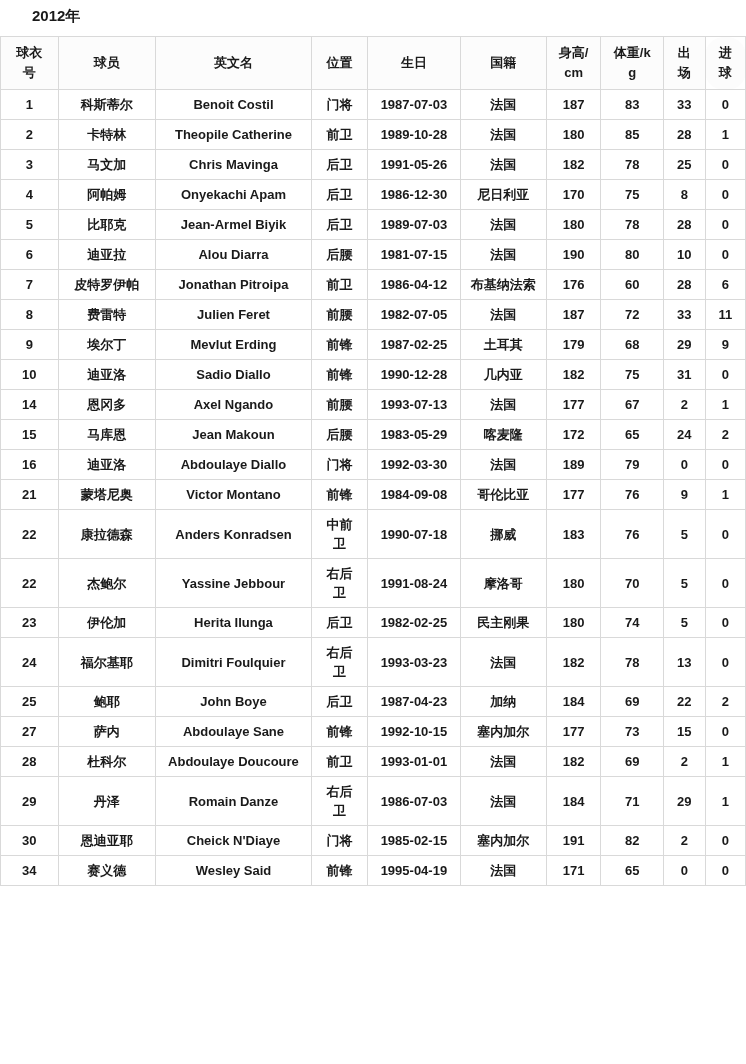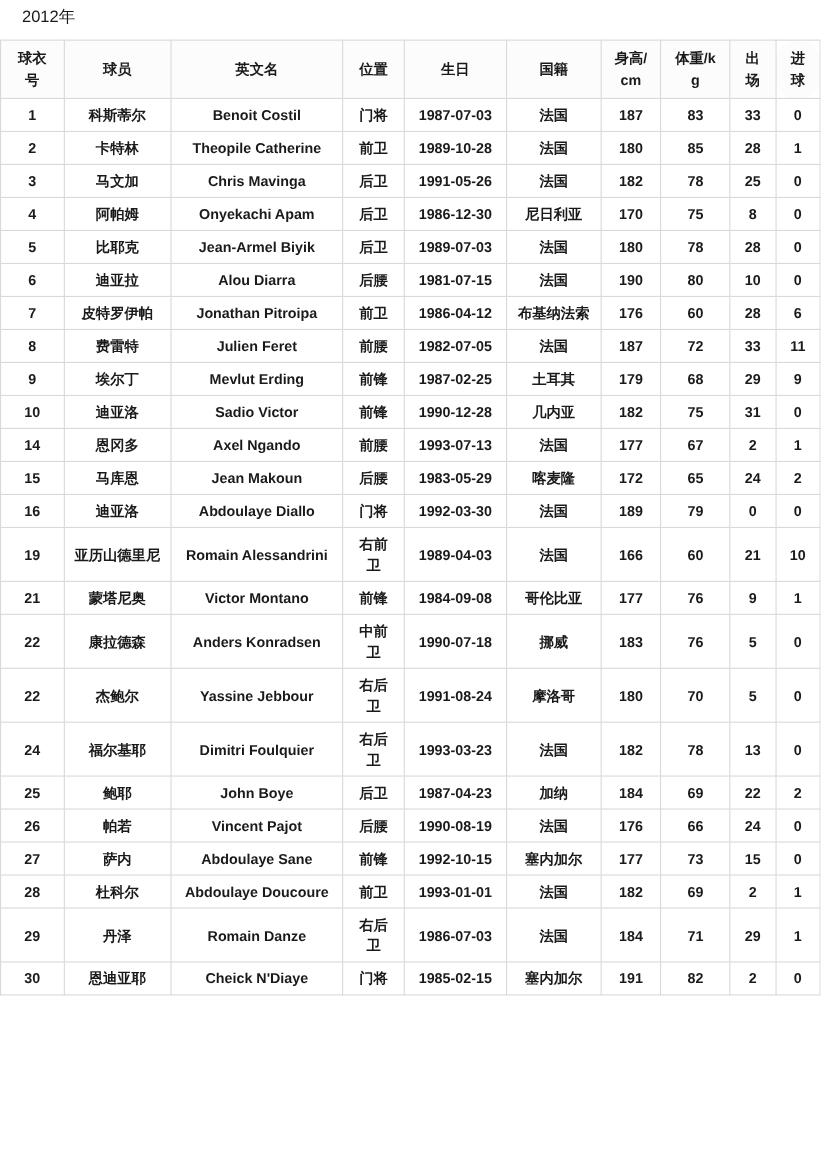--- a/index.html
+++ b/index.html
@@ -8,23 +8,23 @@
     padding: 0;
     background: #ffffff;
     font-family: "Liberation Sans", "DejaVu Sans", sans-serif;
   }
   body {
     width: 746px;
     min-height: 1064px;
   }
   .page-title {
     font-size: 15px;
-    font-weight: normal;
+    font-weight: bold;
     color: #1a1a1a;
-    padding: 7px 0 12px 20px;
+    padding: 7px 0 12px 32px;
     line-height: 17px;
   }
   table.squad-table {
     width: 746px;
     border-collapse: collapse;
     table-layout: fixed;
   }
   .squad-table th, .squad-table td {
     border: 1px solid #d9d9d9;
     text-align: center;
@@ -183,21 +183,21 @@
         <td class="c-birth">1987-02-25</td>
         <td class="c-nat">土耳其</td>
         <td class="c-height">179</td>
         <td class="c-weight">68</td>
         <td class="c-apps">29</td>
         <td class="c-goals">9</td>
       </tr>
       <tr>
         <td class="c-no">10</td>
         <td class="c-player">迪亚洛</td>
-        <td class="c-en">Sadio Victor</td>
+        <td class="c-en">Sadio Diallo</td>
         <td class="c-pos">前锋</td>
         <td class="c-birth">1990-12-28</td>
         <td class="c-nat">几内亚</td>
         <td class="c-height">182</td>
         <td class="c-weight">75</td>
         <td class="c-apps">31</td>
         <td class="c-goals">0</td>
       </tr>
       <tr>
         <td class="c-no">14</td>
@@ -229,32 +229,20 @@
         <td class="c-en">Abdoulaye Diallo</td>
         <td class="c-pos">门将</td>
         <td class="c-birth">1992-03-30</td>
         <td class="c-nat">法国</td>
         <td class="c-height">189</td>
         <td class="c-weight">79</td>
         <td class="c-apps">0</td>
         <td class="c-goals">0</td>
       </tr>
       <tr>
-        <td class="c-no">19</td>
-        <td class="c-player">亚历山德里尼</td>
-        <td class="c-en">Romain Alessandrini</td>
-        <td class="c-pos">右前卫</td>
-        <td class="c-birth">1989-04-03</td>
-        <td class="c-nat">法国</td>
-        <td class="c-height">166</td>
-        <td class="c-weight">60</td>
-        <td class="c-apps">21</td>
-        <td class="c-goals">10</td>
-      </tr>
-      <tr>
         <td class="c-no">21</td>
         <td class="c-player">蒙塔尼奥</td>
         <td class="c-en">Victor Montano</td>
         <td class="c-pos">前锋</td>
         <td class="c-birth">1984-09-08</td>
         <td class="c-nat">哥伦比亚</td>
         <td class="c-height">177</td>
         <td class="c-weight">76</td>
         <td class="c-apps">9</td>
         <td class="c-goals">1</td>
@@ -277,20 +265,32 @@
         <td class="c-en">Yassine Jebbour</td>
         <td class="c-pos">右后卫</td>
         <td class="c-birth">1991-08-24</td>
         <td class="c-nat">摩洛哥</td>
         <td class="c-height">180</td>
         <td class="c-weight">70</td>
         <td class="c-apps">5</td>
         <td class="c-goals">0</td>
       </tr>
       <tr>
+        <td class="c-no">23</td>
+        <td class="c-player">伊伦加</td>
+        <td class="c-en">Herita Ilunga</td>
+        <td class="c-pos">后卫</td>
+        <td class="c-birth">1982-02-25</td>
+        <td class="c-nat">民主刚果</td>
+        <td class="c-height">180</td>
+        <td class="c-weight">74</td>
+        <td class="c-apps">5</td>
+        <td class="c-goals">0</td>
+      </tr>
+      <tr>
         <td class="c-no">24</td>
         <td class="c-player">福尔基耶</td>
         <td class="c-en">Dimitri Foulquier</td>
         <td class="c-pos">右后卫</td>
         <td class="c-birth">1993-03-23</td>
         <td class="c-nat">法国</td>
         <td class="c-height">182</td>
         <td class="c-weight">78</td>
         <td class="c-apps">13</td>
         <td class="c-goals">0</td>
@@ -299,32 +299,20 @@
         <td class="c-no">25</td>
         <td class="c-player">鲍耶</td>
         <td class="c-en">John Boye</td>
         <td class="c-pos">后卫</td>
         <td class="c-birth">1987-04-23</td>
         <td class="c-nat">加纳</td>
         <td class="c-height">184</td>
         <td class="c-weight">69</td>
         <td class="c-apps">22</td>
         <td class="c-goals">2</td>
-      </tr>
-      <tr>
-        <td class="c-no">26</td>
-        <td class="c-player">帕若</td>
-        <td class="c-en">Vincent Pajot</td>
-        <td class="c-pos">后腰</td>
-        <td class="c-birth">1990-08-19</td>
-        <td class="c-nat">法国</td>
-        <td class="c-height">176</td>
-        <td class="c-weight">66</td>
-        <td class="c-apps">24</td>
-        <td class="c-goals">0</td>
       </tr>
       <tr>
         <td class="c-no">27</td>
         <td class="c-player">萨内</td>
         <td class="c-en">Abdoulaye Sane</td>
         <td class="c-pos">前锋</td>
         <td class="c-birth">1992-10-15</td>
         <td class="c-nat">塞内加尔</td>
         <td class="c-height">177</td>
         <td class="c-weight">73</td>
@@ -360,14 +348,26 @@
         <td class="c-player">恩迪亚耶</td>
         <td class="c-en">Cheick N'Diaye</td>
         <td class="c-pos">门将</td>
         <td class="c-birth">1985-02-15</td>
         <td class="c-nat">塞内加尔</td>
         <td class="c-height">191</td>
         <td class="c-weight">82</td>
         <td class="c-apps">2</td>
         <td class="c-goals">0</td>
       </tr>
+      <tr>
+        <td class="c-no">34</td>
+        <td class="c-player">赛义德</td>
+        <td class="c-en">Wesley Said</td>
+        <td class="c-pos">前锋</td>
+        <td class="c-birth">1995-04-19</td>
+        <td class="c-nat">法国</td>
+        <td class="c-height">171</td>
+        <td class="c-weight">65</td>
+        <td class="c-apps">0</td>
+        <td class="c-goals">0</td>
+      </tr>
     </tbody>
 </table>
 
 </body></html>

